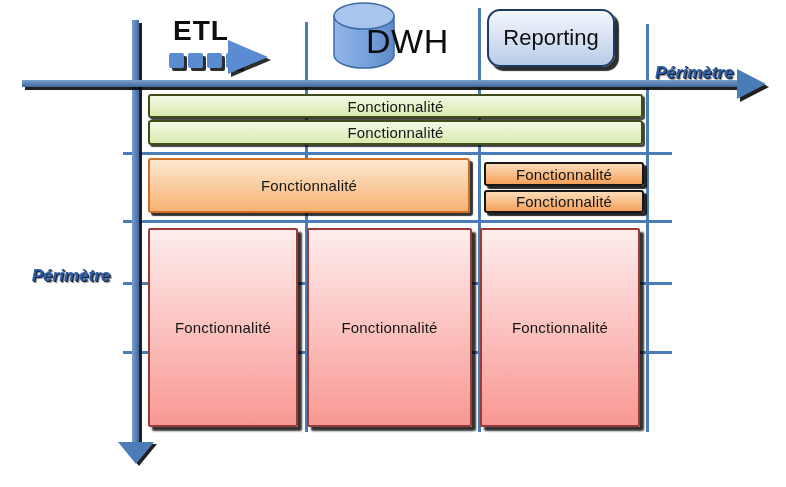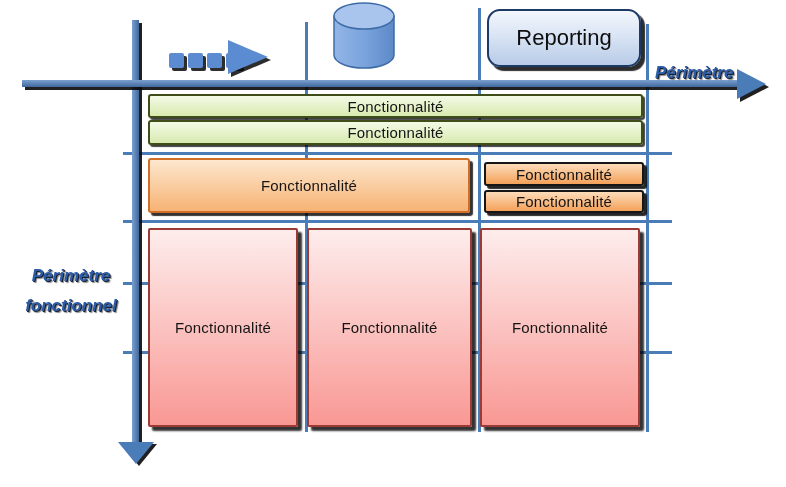--- a/index.html
+++ b/index.html
@@ -70,21 +70,21 @@
     position:absolute; left:228px; top:40px; width:0; height:0; z-index:5;
     border-left:40px solid #5b8bd0; border-top:17px solid transparent; border-bottom:17px solid transparent;
     filter:drop-shadow(3px 3px 0 rgba(8,8,8,0.85));
   }
   .dwh-cyl { position:absolute; left:330px; top:1px; z-index:4; }
   .dwh-text {
     position:absolute; left:366px; top:22px; z-index:5;
     font-size:34px; color:#0c0c0c; letter-spacing:0.5px;
   }
   .reporting-box {
-    position:absolute; left:487px; top:9px; width:154px; height:58px; z-index:4;
+    position:absolute; left:487px; top:9px; width:128px; height:58px; z-index:4;
     box-sizing:border-box; border:2px solid #1c3a66; border-radius:13px;
     background:linear-gradient(#f3f7fd 0%,#d4e0f2 55%,#b8cbe7 100%);
     box-shadow:4px 4px 1px rgba(8,8,8,0.85);
     display:flex; align-items:center; justify-content:center;
     font-size:22px; color:#0e0e0e;
   }
   
   .axis-label {
     position:absolute; z-index:4; color:#2b5ca8;
     font-weight:bold; font-style:italic; font-size:17px; line-height:28px;
@@ -105,20 +105,21 @@
   <div class="gridline-h" style="top:152px; left:123px; width:549px;"></div>
   <div class="gridline-h" style="top:220px; left:123px; width:549px;"></div>
   <div class="gridline-h" style="top:282px; left:123px; width:549px;"></div>
   <div class="gridline-h" style="top:351px; left:123px; width:549px;"></div>
 
   <div class="axis-v"></div>
   <div class="axis-h"></div>
   <div class="arrow-right"></div>
   <div class="arrow-down"></div>
 
+  <div class="etl-text">ETL</div>
   <div class="etl-square" style="left:169px;"></div>
   <div class="etl-square" style="left:188px;"></div>
   <div class="etl-square" style="left:207px;"></div>
   <div class="etl-square" style="left:226px;"></div>
   <div class="etl-arrow"></div>
 
   <div class="dwh-cyl">
     <svg width="68" height="72" viewBox="0 0 68 72">
       <defs>
         <linearGradient id="cylBody" x1="0" y1="0" x2="1" y2="0">
@@ -126,31 +127,31 @@
           <stop offset="0.5" stop-color="#7aa4dd"></stop>
           <stop offset="1" stop-color="#5d89c8"></stop>
         </linearGradient>
       </defs>
       <g filter="none">
         <path d="M4 15 L4 54 A30 13 0 0 0 64 54 L64 15 Z" fill="url(#cylBody)" stroke="#3f6ca6" stroke-width="1.5"></path>
         <ellipse cx="34" cy="15" rx="30" ry="13" fill="#a9c5ed" stroke="#3f6ca6" stroke-width="1.5"></ellipse>
       </g>
     </svg>
   </div>
+  <div class="dwh-text">DWH</div>
 
   <div class="reporting-box">
     <span>Reporting</span>
   </div>
 
   <div class="axis-label label-technical">
     <div>Périmètre</div>
   </div>
   <div class="axis-label label-functional">
     <div>Périmètre</div>
-    <div>fonctionnel</div>
   </div>
 
   <div class="fbox green" style="left:148px; top:94px;  width:495px; height:24px;">
     <span>Fonctionnalité</span>
   </div>
   <div class="fbox green" style="left:148px; top:120px; width:495px; height:25px;">
     <span>Fonctionnalité</span>
   </div>
 
   <div class="fbox orange-large" style="left:148px; top:158px; width:322px; height:55px;">

